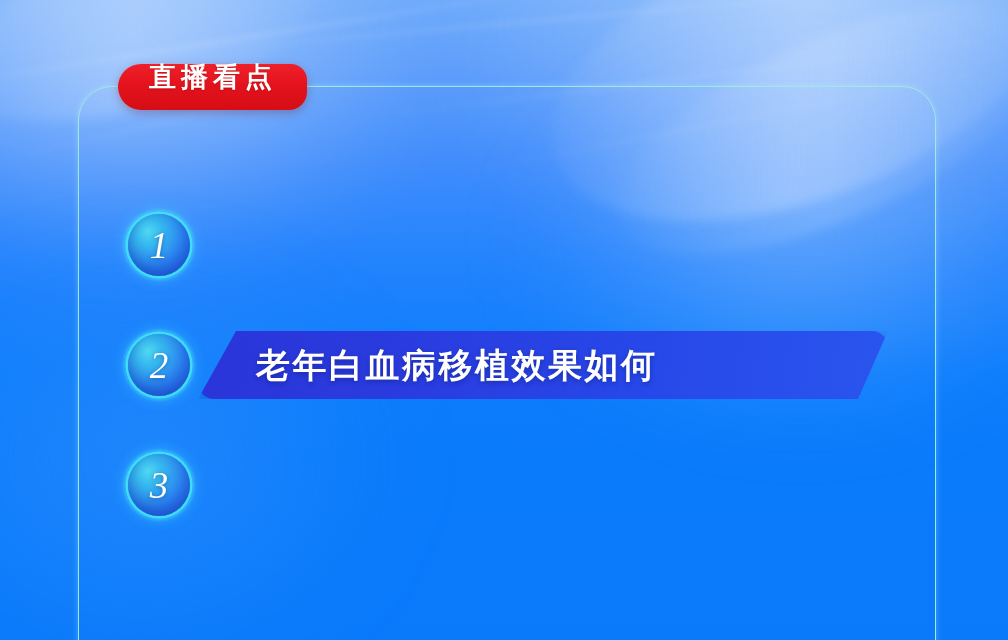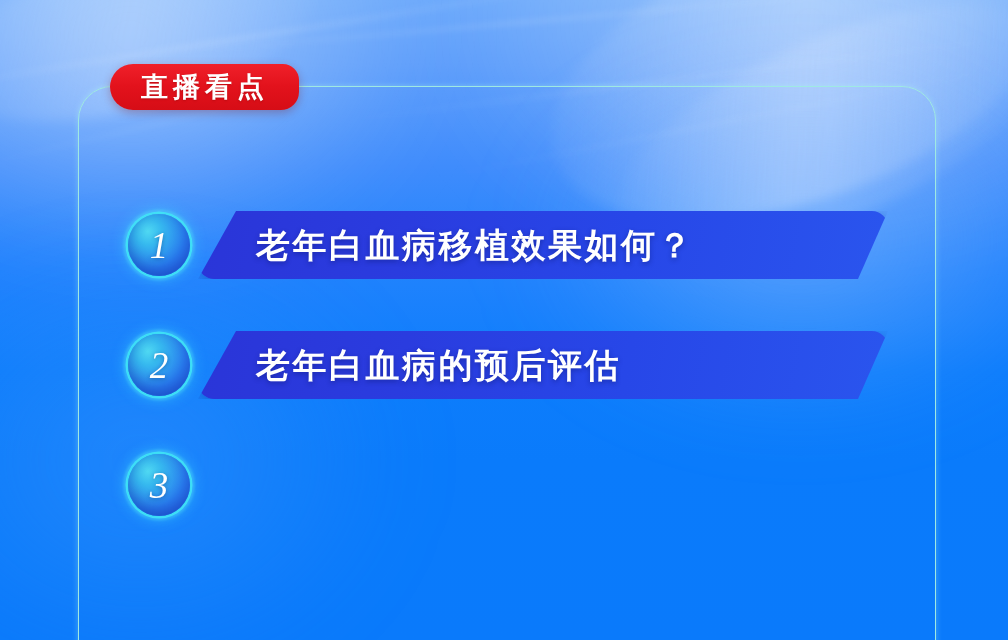--- a/index.html
+++ b/index.html
@@ -81,26 +81,25 @@
     height: 600px;
     border: 1.6px solid #9fe9e2;
     border-radius: 34px;
     box-shadow: 0 0 6px rgba(180,255,250,.35);
     pointer-events: none;
   }
 
   
   #ribbon {
     position: absolute;
-    left: 110px;
+    left: 118px;
     top: 64px;
     height: 46px;
     padding: 0 30px 0 26px;
     display: flex;
-    align-items: center;
     justify-content: center;
     background: linear-gradient(180deg, #f0202a 0%, #e3121c 48%, #d60d16 100%);
     border-radius: 23px 16px 18px 23px;
     box-shadow: 0 3px 10px rgba(130,0,0,.28);
   }
   #ribbon .ribbon-text {
     color: #ffffff;
     font-size: 27px;
     font-weight: bold;
     letter-spacing: 5px;
@@ -209,31 +208,28 @@
   <div id="frame"></div>
 
   <div id="ribbon">
     <span class="ribbon-text">直播看点</span>
   </div>
 
   <div class="row" id="row-1">
     <div class="num-badge">
       <span class="num">1</span>
     </div>
-    <div class="pill">
-      <span class="pill-text">老年白血病移植效果如何？</span>
-    </div>
   </div>
 
   <div class="row" id="row-2">
     <div class="num-badge">
       <span class="num">2</span>
     </div>
     <div class="pill">
-      <span class="pill-text">老年白血病的预后评估</span>
+      <span class="pill-text">老年白血病移植效果如何</span>
     </div>
   </div>
 
   <div class="row" id="row-3">
     <div class="num-badge">
       <span class="num">3</span>
     </div>
   </div>
 
 </div>

